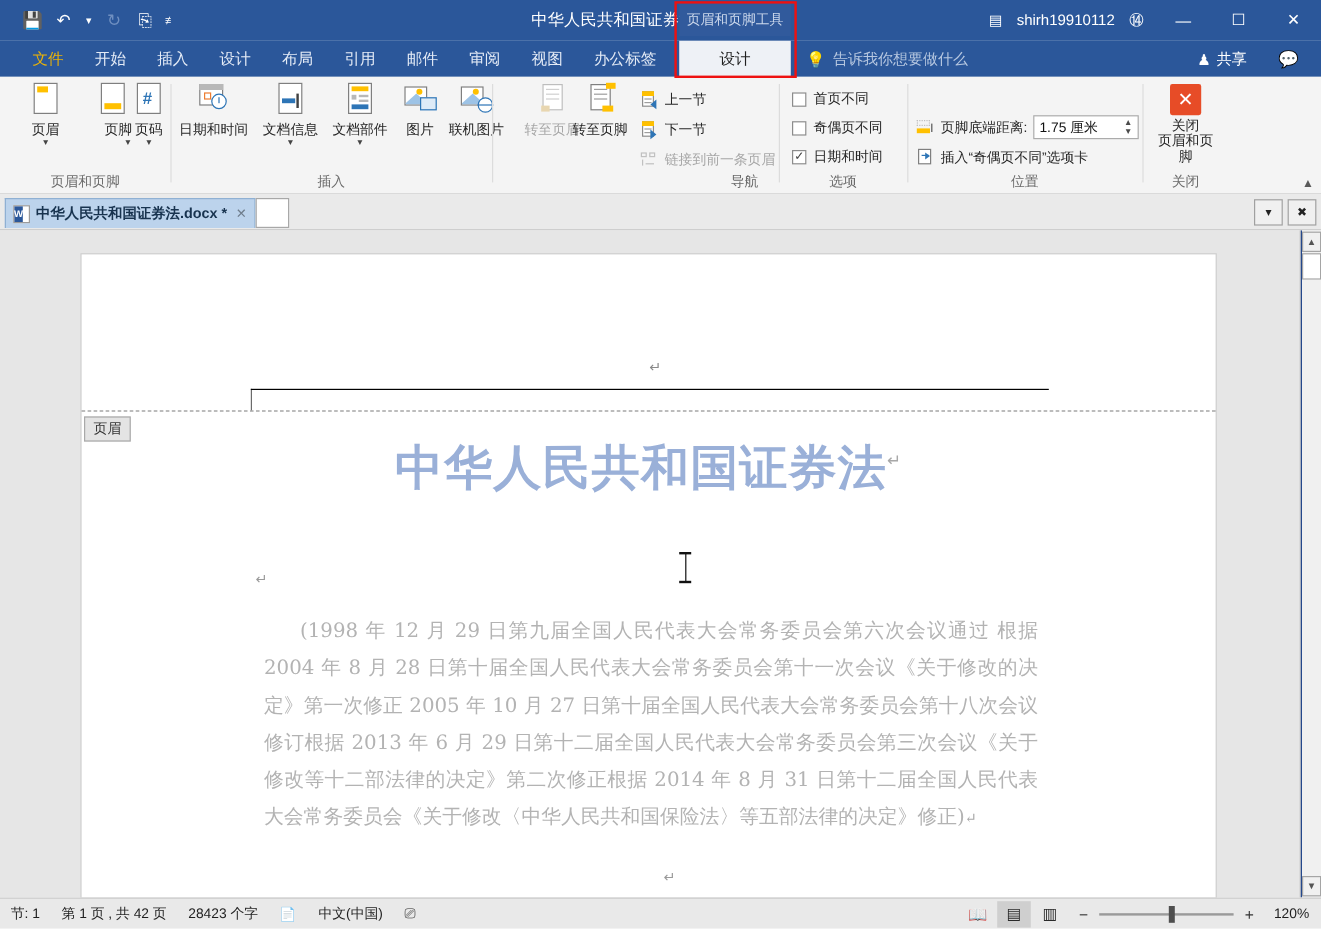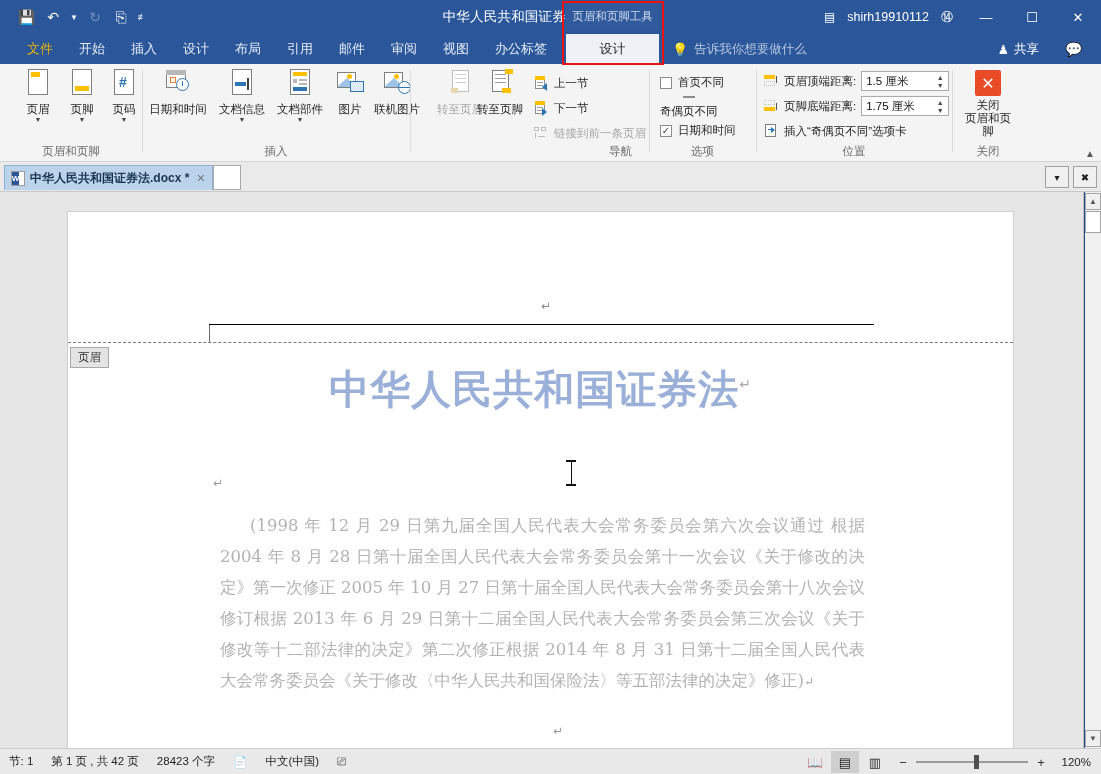--- a/index.html
+++ b/index.html
@@ -341,21 +341,21 @@
 
     <div class="rgroup" style="left:0; width:142px;">
       <div class="bigbtn" style="left:10px;">
         <div class="icon32">
           <div class="doc-shape"></div>
           <div class="bar-y" style="left:9px; top:4px; width:9px; height:5px;"></div>
         </div>
         <div class="lbl">页眉</div>
         <div class="caret">▼</div>
       </div>
-      <div class="bigbtn" style="left:54px;">
+      <div class="bigbtn" style="left:54px;align-items:flex-end;">
         <div class="icon32">
           <div class="doc-shape"></div>
           <div class="bar-y" style="left:9px; top:18px; width:14px; height:5px;"></div>
         </div>
         <div class="lbl">页脚</div>
         <div class="caret">▼</div>
       </div>
       <div class="bigbtn" style="left:96px;">
         <div class="icon32">
           <div class="doc-shape"></div>
@@ -479,48 +479,33 @@
       </div>
       <div class="glabel" style="left:84px; width:137px;text-align:right;">导航</div>
     </div>
     <div class="gsep" style="left:649px;"></div>
 
     <div class="rgroup" style="left:650px; width:105px;">
       <div class="ckitem" style="left:10px; top:8px;">
         <div class="ckbox"></div>
         <span>首页不同</span>
       </div>
-      <div class="ckitem" style="left:10px; top:32px;flex-direction:column;">
+      <div class="ckitem" style="left:10px; top:32px;">
         <div class="ckbox"></div>
         <span>奇偶页不同</span>
       </div>
       <div class="ckitem" style="left:10px; top:56px;">
         <div class="ckbox">✓</div>
         <span>日期和时间</span>
       </div>
       <div class="glabel">选项</div>
     </div>
     <div class="gsep" style="left:756px;"></div>
 
     <div class="rgroup" style="left:757px; width:194px;">
-      <div class="posrow" style="left:6px; top:6px;">
-        <div class="icon16">
-          <div style="position:absolute; left:1px; top:2px; width:11px; height:4px; background:#ffc000;"></div>
-          <div style="position:absolute; left:1px; top:8px; width:11px; height:5px; border:1px dotted #bfbfbf;"></div>
-          <div style="position:absolute; left:13px; top:3px; width:1px; height:7px; background:#555;"></div>
-        </div>
-        <span>页眉顶端距离:</span>
-        <div class="spin">
-          <span>1.5 厘米</span>
-          <span class="arrows">
-              <i>▲</i>
-              <i>▼</i>
-            </span>
-        </div>
-      </div>
       <div class="posrow" style="left:6px; top:31px;">
         <div class="icon16">
           <div style="position:absolute; left:1px; top:2px; width:11px; height:5px; border:1px dotted #bfbfbf;"></div>
           <div style="position:absolute; left:1px; top:9px; width:11px; height:4px; background:#ffc000;"></div>
           <div style="position:absolute; left:13px; top:5px; width:1px; height:7px; background:#555;"></div>
         </div>
         <span>页脚底端距离:</span>
         <div class="spin">
           <span>1.75 厘米</span>
           <span class="arrows">

